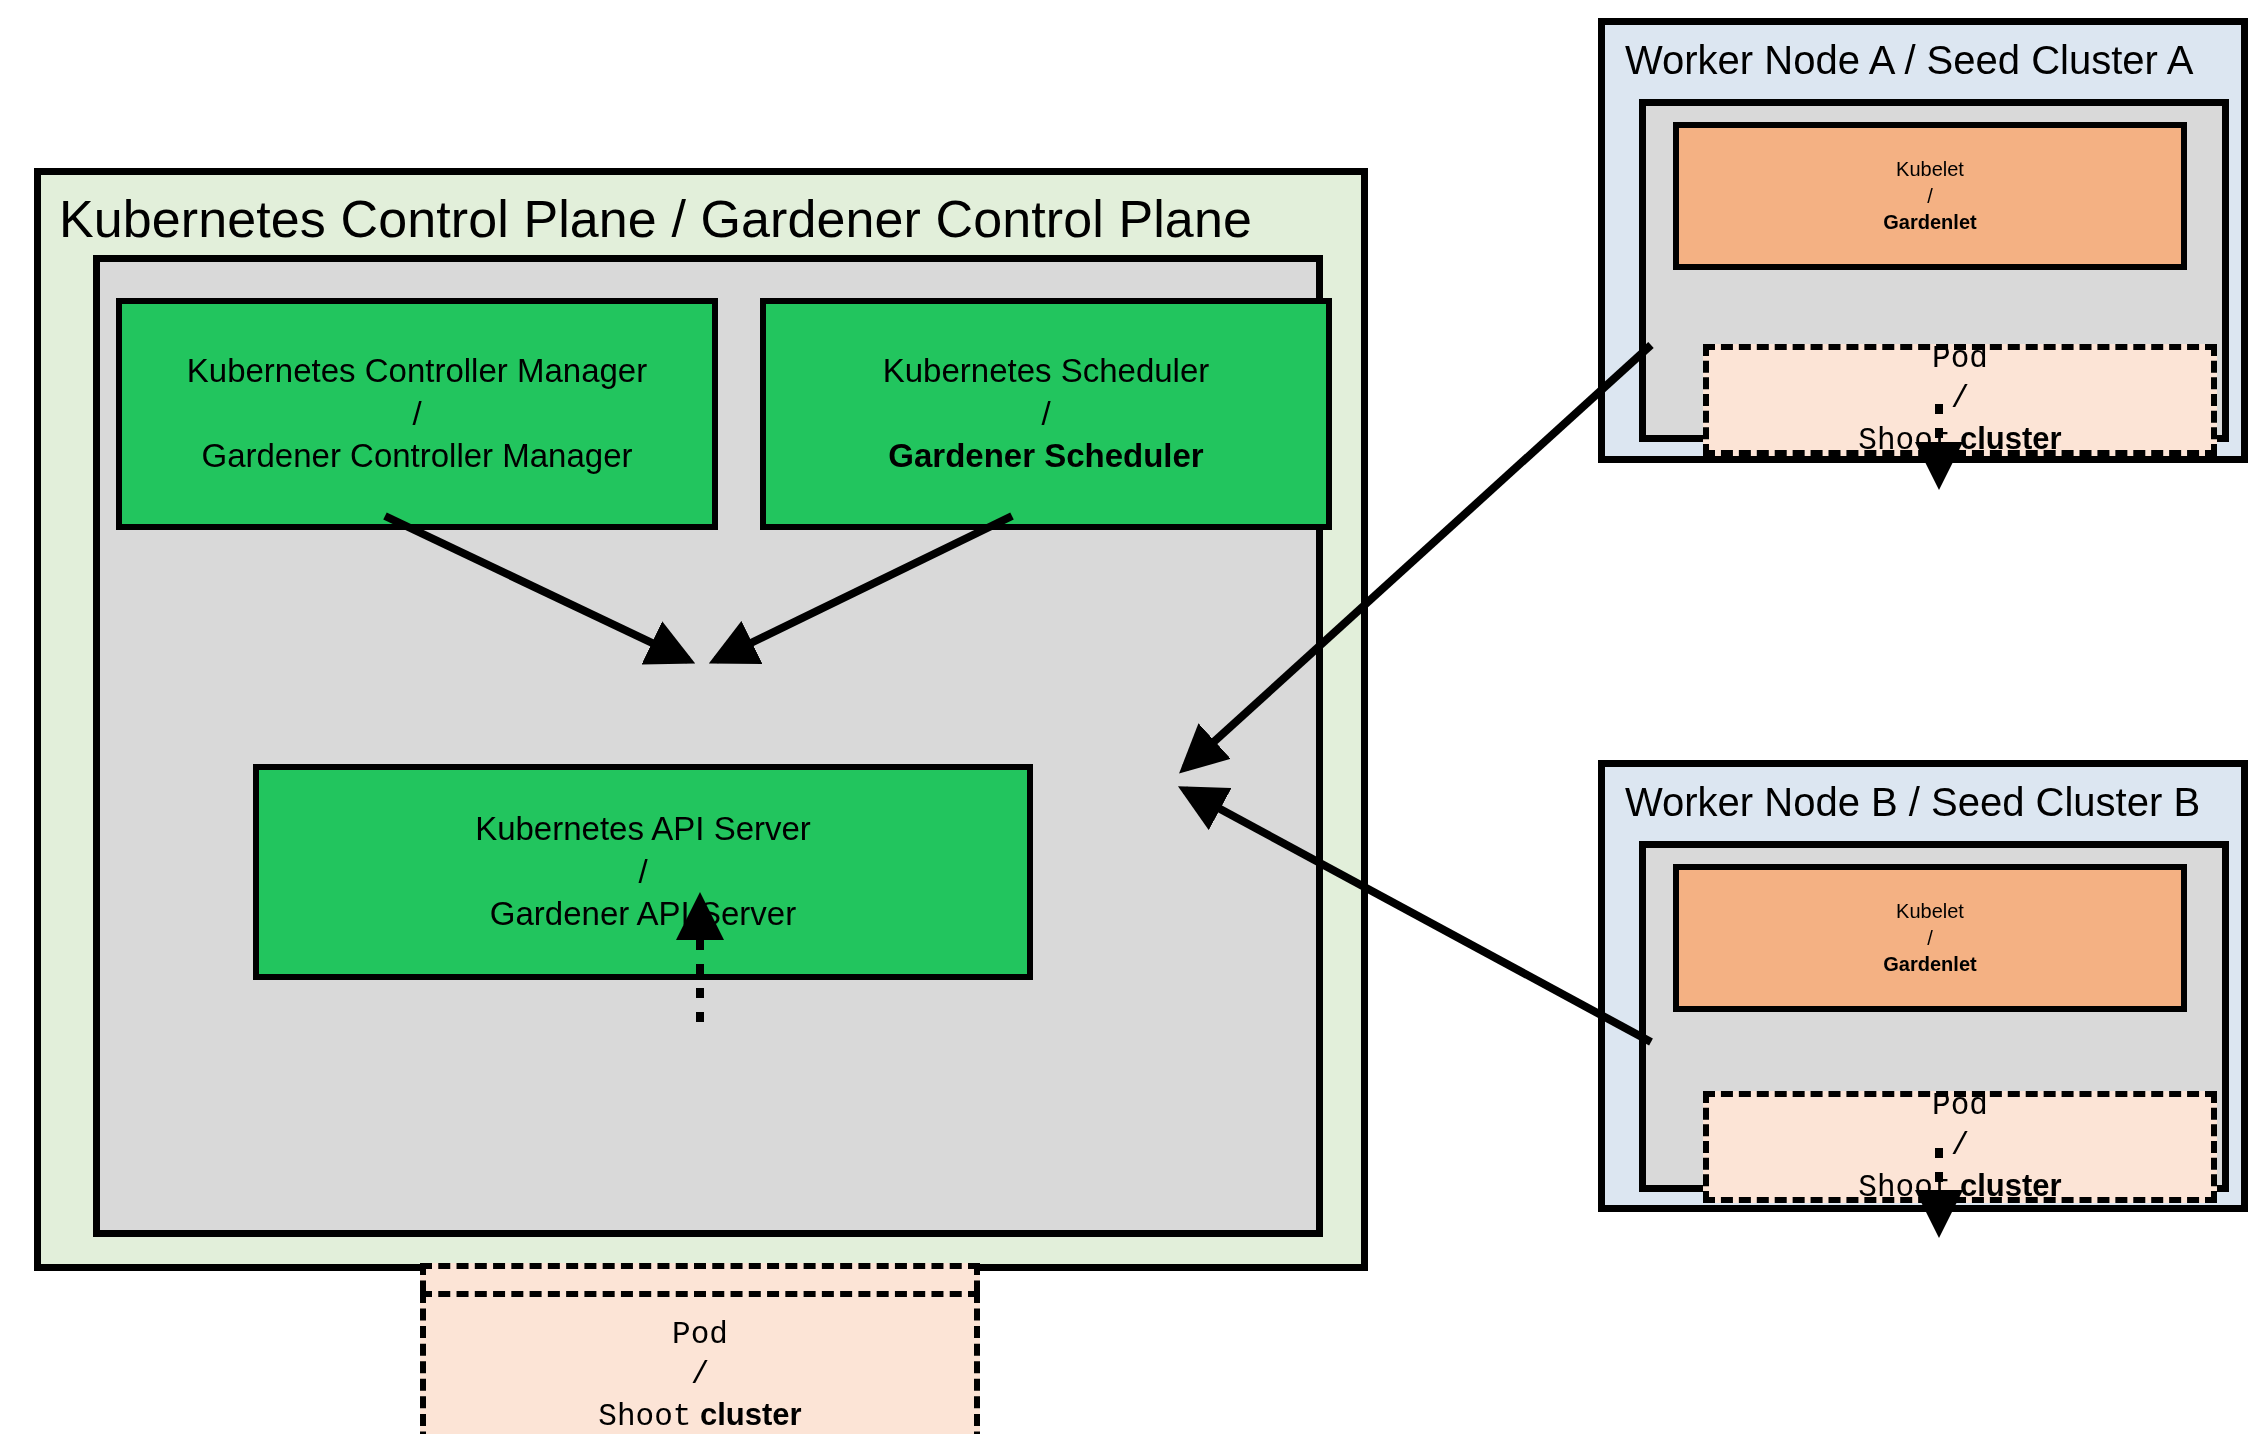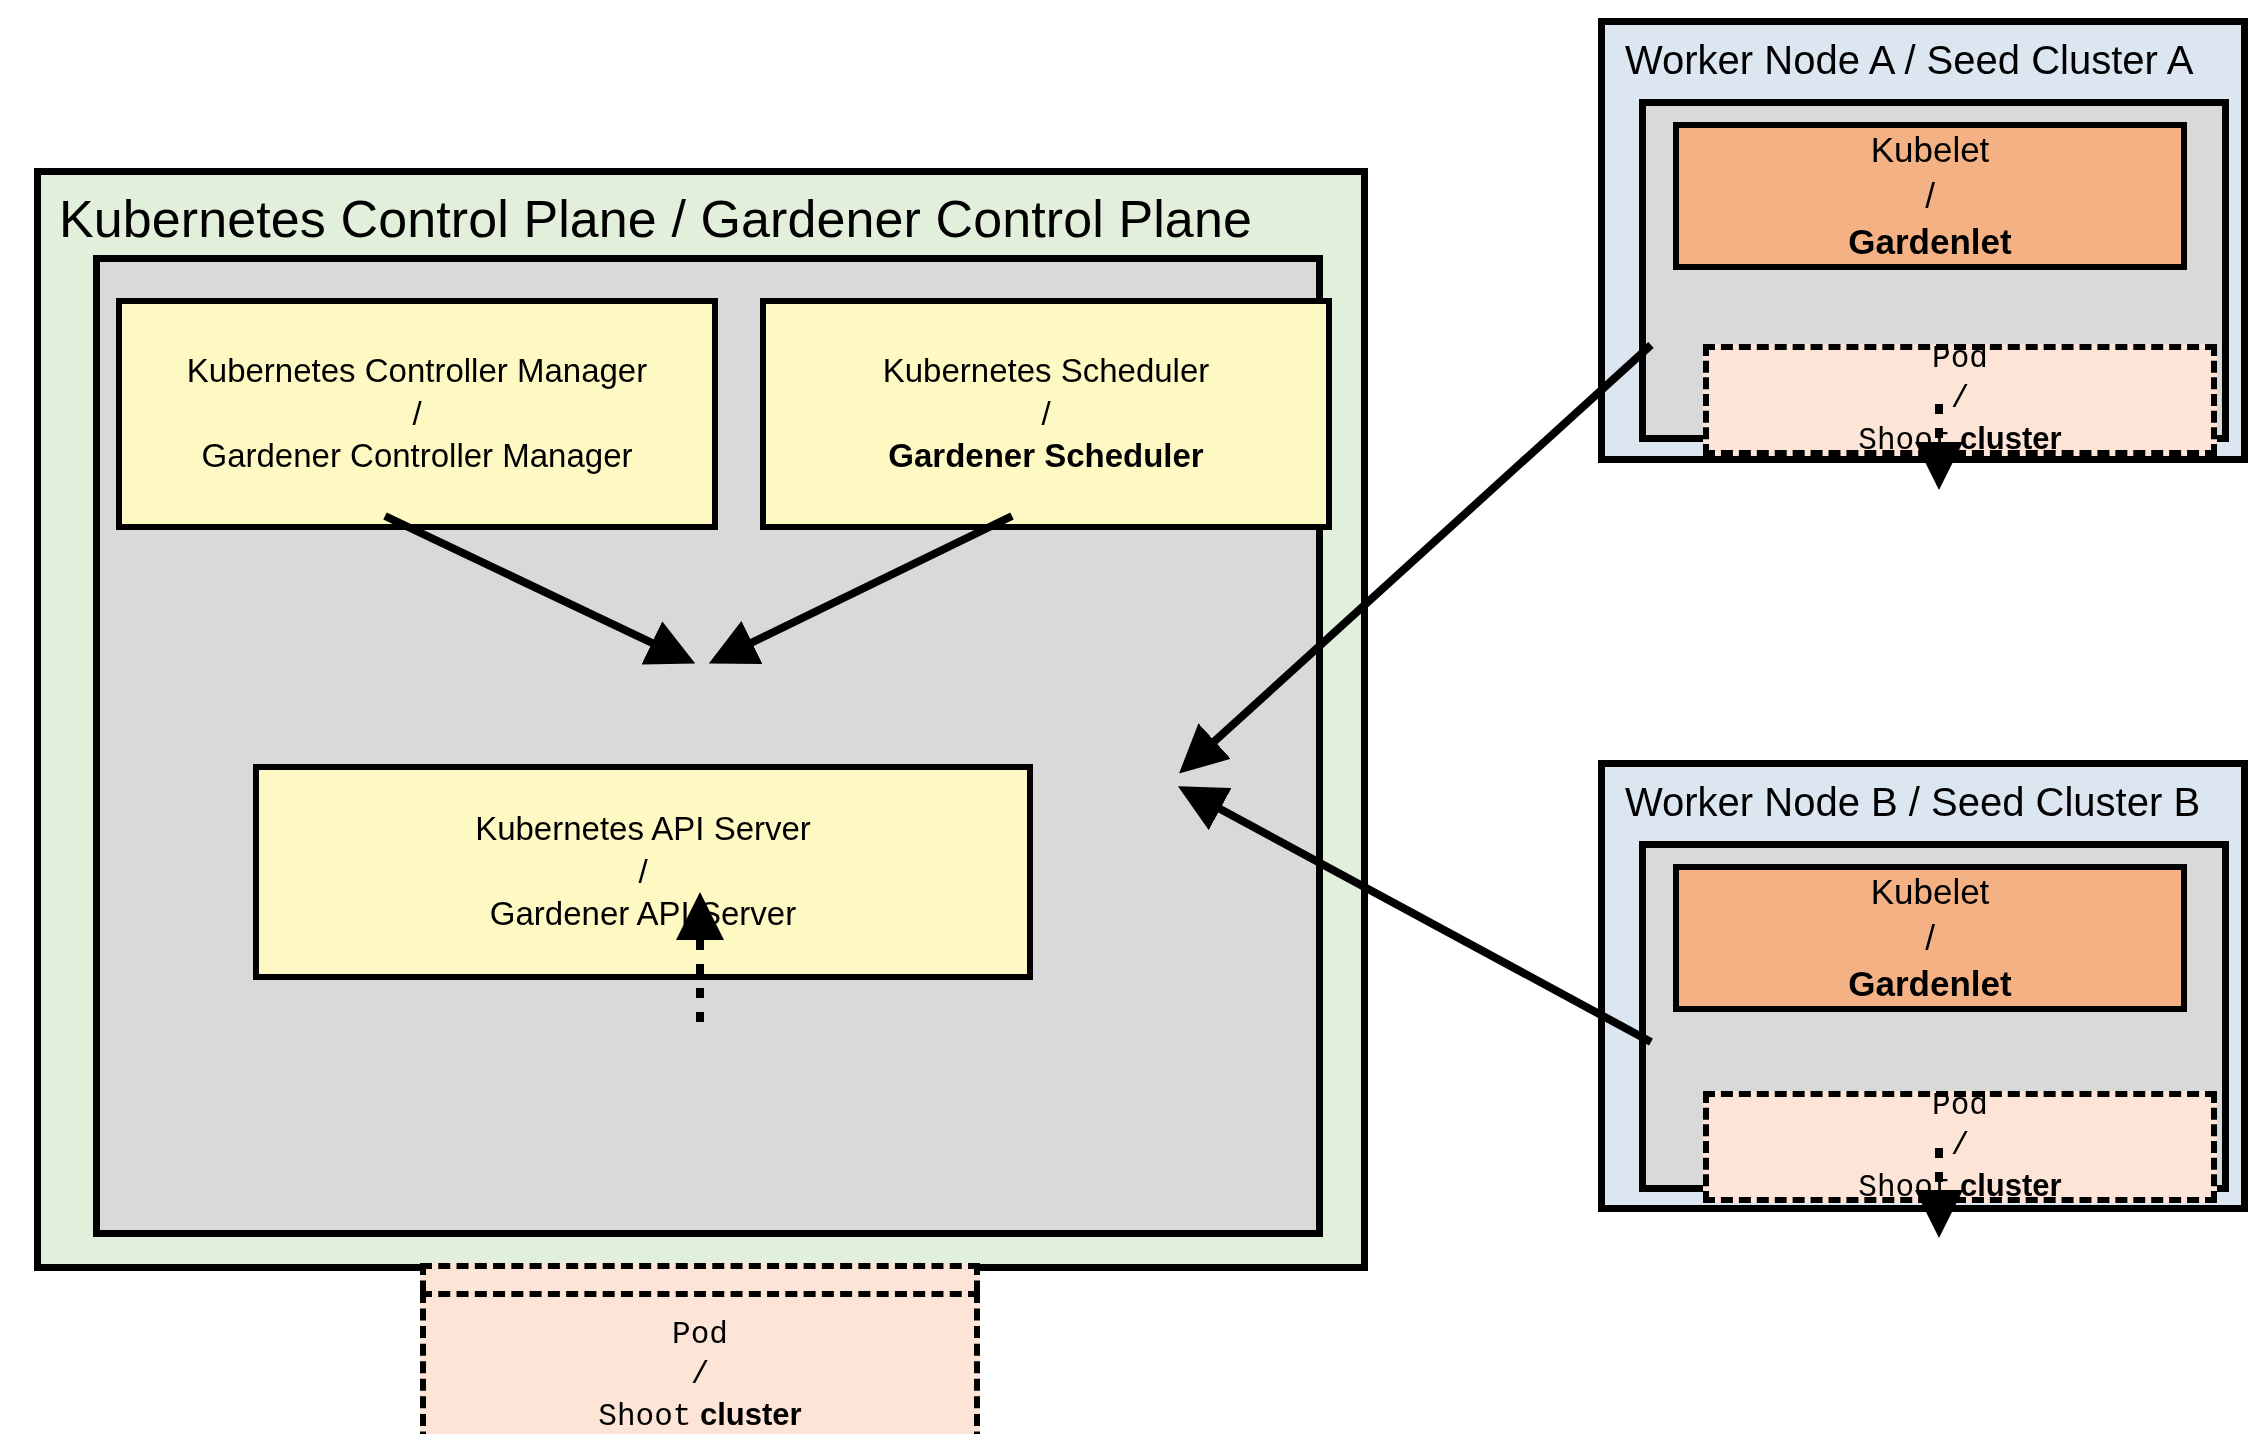--- a/index.html
+++ b/index.html
@@ -34,40 +34,40 @@
     letter-spacing: 0.1px;
   }
   #control-plane-inner {
     left: 52px; top: 80px;
     width: 1230px; height: 982px;
     background: #d9d9d9;
     border: 7px solid #000000;
   }
 
   .greenbox {
-    background: #fef9c3;
+    background: #22c55e;
     border: 6px solid #000000;
     display: flex;
     flex-direction: column;
     align-items: center;
     justify-content: center;
     text-align: center;
     font-size: 33px;
     line-height: 1.30;
     color: #000000;
   }
   .orangebox {
     background: #f4b183;
     border: 6px solid #000000;
     display: flex;
     flex-direction: column;
     align-items: center;
     justify-content: center;
     text-align: center;
-    font-size: 35px;
+    font-size: 20px;
     line-height: 1.32;
     color: #000000;
   }
   .podbox {
     background: #fce4d6;
     border: 6px dashed #000000;
     display: flex;
     flex-direction: column;
     align-items: center;
     justify-content: center;

